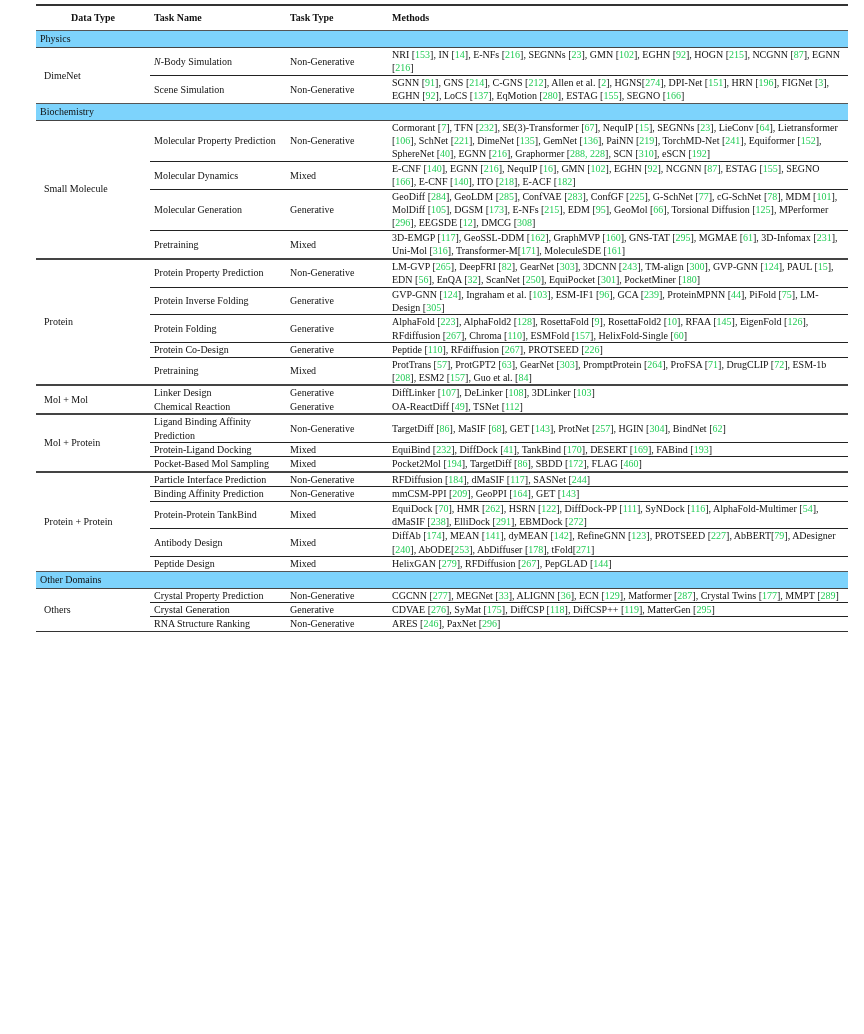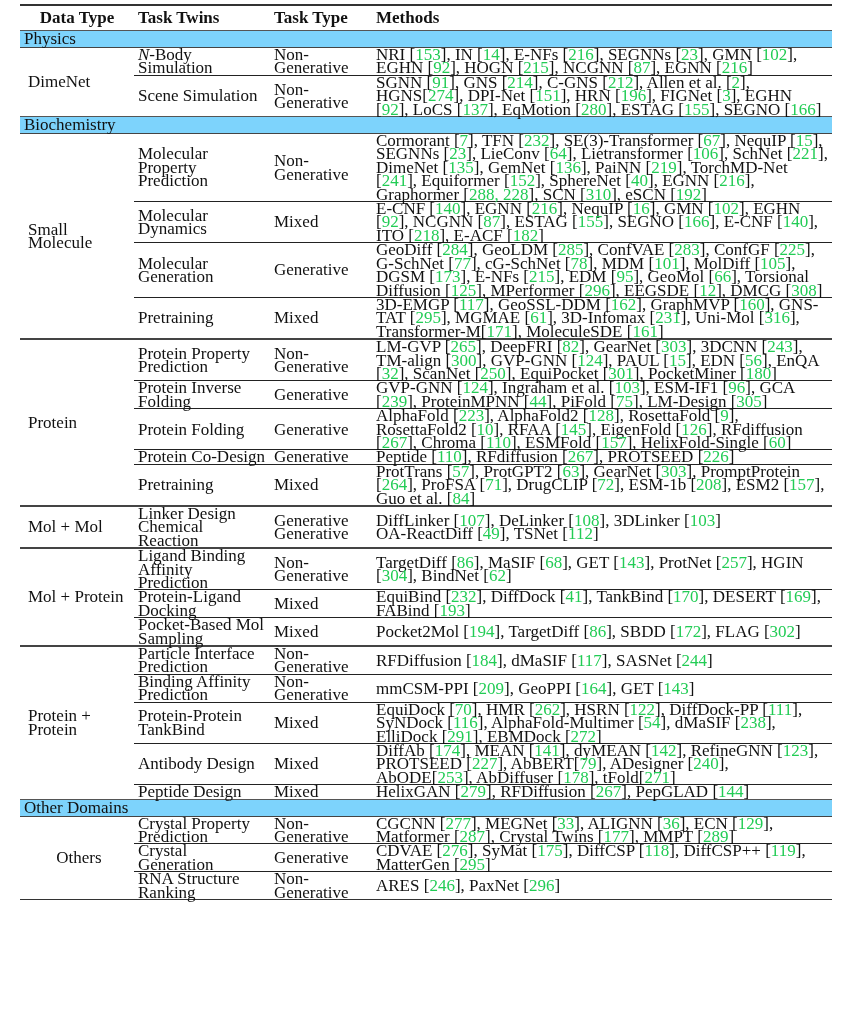--- a/index.html
+++ b/index.html
@@ -1,17 +1,17 @@
 <!DOCTYPE html>
 <html><head>
 <meta charset="utf-8">
 <style>
   html, body { margin: 0; padding: 0; background: #ffffff; }
   body { width: 864px; height: 1034px; overflow: hidden; font-family: "Liberation Serif", "DejaVu Serif", serif; color: #111; }
-  #tbl { position: absolute; left: 20px; top: 4px; width: 812px; border-collapse: collapse; font-size: 17px; line-height: 13.4px; }
+  #tbl { position: absolute; left: 36px; top: 4px; width: 812px; border-collapse: collapse; font-size: 10px; line-height: 13.4px; }
   #tbl td, #tbl th { padding: 0 4px; vertical-align: middle; text-align: left; }
   #tbl thead th { font-weight: bold; height: 24px; border-top: 2px solid #333; border-bottom: 1.5px solid #555; }
   #tbl thead th.c1 { text-align: center; }
   .c1 { width: 102px; }
   .c2 { width: 128px; }
   .c3 { width: 94px; }
   tr.sec td { background: #7dd3fc; text-align: center; height: 16px; border-top: 1.5px solid #555; border-bottom: 1.5px solid #444; }
   tr.row td { padding-top: 5px; padding-bottom: 5px; }
   tr.row td.c2, tr.row td.c3, tr.row td.c4 { border-top: 1px solid #222; }
   tr.row.first td.c2, tr.row.first td.c3, tr.row.first td.c4 { border-top: none; }
@@ -21,21 +21,21 @@
   .cite { color: #22cc55; }
   .ital { font-style: italic; }
 </style>
 </head>
 <body>
 
 <table id="tbl">
   <thead>
     <tr>
       <th class="c1">Data Type</th>
-      <th class="c2">Task Twins</th>
+      <th class="c2">Task Name</th>
       <th class="c3">Task Type</th>
       <th class="c4">Methods</th>
     </tr>
   </thead>
   <tbody id="tbody">
       <tr class="sec">
         <td colspan="4">Physics</td>
       </tr>
       <tr class="row first">
         <td class="c1" rowspan="2">DimeNet</td>
@@ -111,21 +111,21 @@
         <td class="c4"><span class="method-name">TargetDiff [</span><span class="cite">86</span><span>]</span><span class="method-name">, MaSIF [</span><span class="cite">68</span><span>]</span><span class="method-name">, GET [</span><span class="cite">143</span><span>]</span><span class="method-name">, ProtNet [</span><span class="cite">257</span><span>]</span><span class="method-name">, HGIN [</span><span class="cite">304</span><span>]</span><span class="method-name">, BindNet [</span><span class="cite">62</span><span>]</span></td>
       </tr>
       <tr class="row">
         <td class="c2">Protein-Ligand Docking</td>
         <td class="c3">Mixed</td>
         <td class="c4"><span class="method-name">EquiBind [</span><span class="cite">232</span><span>]</span><span class="method-name">, DiffDock [</span><span class="cite">41</span><span>]</span><span class="method-name">, TankBind [</span><span class="cite">170</span><span>]</span><span class="method-name">, DESERT [</span><span class="cite">169</span><span>]</span><span class="method-name">, FABind [</span><span class="cite">193</span><span>]</span></td>
       </tr>
       <tr class="row">
         <td class="c2">Pocket-Based Mol Sampling</td>
         <td class="c3">Mixed</td>
-        <td class="c4"><span class="method-name">Pocket2Mol [</span><span class="cite">194</span><span>]</span><span class="method-name">, TargetDiff [</span><span class="cite">86</span><span>]</span><span class="method-name">, SBDD [</span><span class="cite">172</span><span>]</span><span class="method-name">, FLAG [</span><span class="cite">302</span><span>]</span></td>
+        <td class="c4"><span class="method-name">Pocket2Mol [</span><span class="cite">194</span><span>]</span><span class="method-name">, TargetDiff [</span><span class="cite">86</span><span>]</span><span class="method-name">, SBDD [</span><span class="cite">172</span><span>]</span><span class="method-name">, FLAG [</span><span class="cite">460</span><span>]</span></td>
       </tr>
       <tr class="row first grp-start">
         <td class="c1" rowspan="5">Protein + Protein</td>
         <td class="c2">Particle Interface Prediction</td>
         <td class="c3">Non-Generative</td>
         <td class="c4"><span class="method-name">RFDiffusion [</span><span class="cite">184</span><span>]</span><span class="method-name">, dMaSIF [</span><span class="cite">117</span><span>]</span><span class="method-name">, SASNet [</span><span class="cite">244</span><span>]</span></td>
       </tr>
       <tr class="row">
         <td class="c2">Binding Affinity Prediction</td>
         <td class="c3">Non-Generative</td>
@@ -143,21 +143,21 @@
       </tr>
       <tr class="row">
         <td class="c2">Peptide Design</td>
         <td class="c3">Mixed</td>
         <td class="c4"><span class="method-name">HelixGAN [</span><span class="cite">279</span><span>]</span><span class="method-name">, RFDiffusion [</span><span class="cite">267</span><span>]</span><span class="method-name">, PepGLAD [</span><span class="cite">144</span><span>]</span></td>
       </tr>
       <tr class="sec">
         <td colspan="4">Other Domains</td>
       </tr>
       <tr class="row first">
-        <td class="c1" rowspan="3" style="border-bottom: 1.5px solid rgb(51, 51, 51); text-align: center;">Others</td>
+        <td class="c1" rowspan="3" style="border-bottom: 1.5px solid rgb(51, 51, 51);">Others</td>
         <td class="c2">Crystal Property Prediction</td>
         <td class="c3">Non-Generative</td>
         <td class="c4"><span class="method-name">CGCNN [</span><span class="cite">277</span><span>]</span><span class="method-name">, MEGNet [</span><span class="cite">33</span><span>]</span><span class="method-name">, ALIGNN [</span><span class="cite">36</span><span>]</span><span class="method-name">, ECN [</span><span class="cite">129</span><span>]</span><span class="method-name">, Matformer [</span><span class="cite">287</span><span>]</span><span class="method-name">, Crystal Twins [</span><span class="cite">177</span><span>]</span><span class="method-name">, MMPT [</span><span class="cite">289</span><span>]</span></td>
       </tr>
       <tr class="row">
         <td class="c2">Crystal Generation</td>
         <td class="c3">Generative</td>
         <td class="c4"><span class="method-name">CDVAE [</span><span class="cite">276</span><span>]</span><span class="method-name">, SyMat [</span><span class="cite">175</span><span>]</span><span class="method-name">, DiffCSP [</span><span class="cite">118</span><span>]</span><span class="method-name">, DiffCSP++ [</span><span class="cite">119</span><span>]</span><span class="method-name">, MatterGen [</span><span class="cite">295</span><span>]</span></td>
       </tr>
       <tr class="row last">

